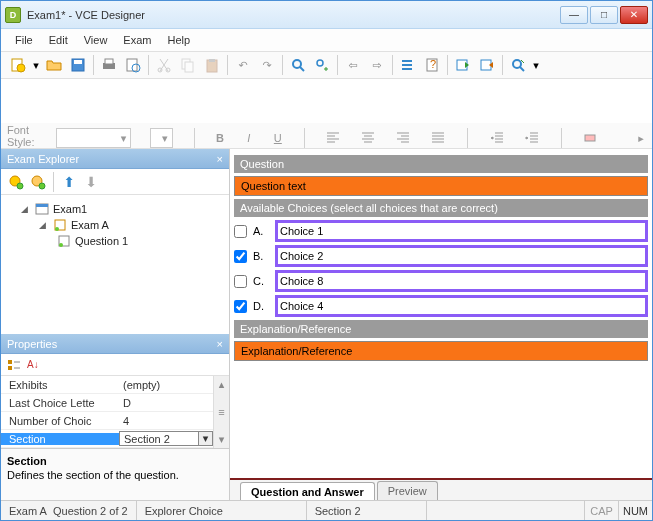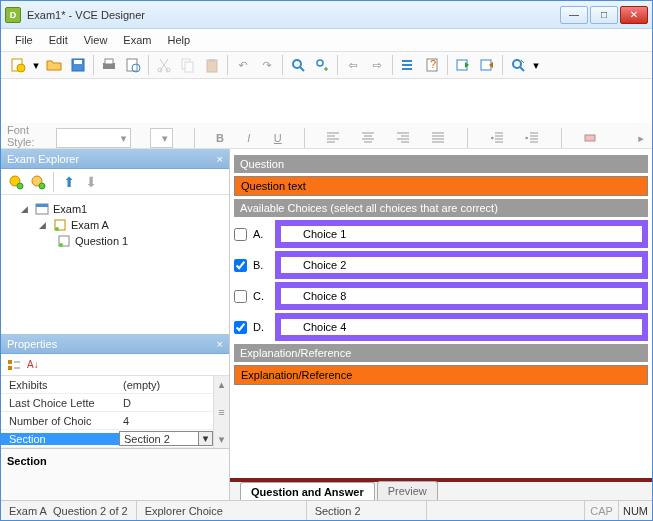--- a/index.html
+++ b/index.html
@@ -61,23 +61,23 @@
 .propdesc { border-top:1px solid #ccc; padding:6px; background:#fafafa; height:52px; }
 .propdesc .t { font-weight:bold; margin-bottom:2px; }
 
 .rightcol { flex:1; display:flex; flex-direction:column; background:#fff; }
 .rcontent { flex:1; padding:4px; overflow:auto; }
 .sechdr { background:#9b9b9b; color:#fff; padding:3px 6px; margin-top:2px; }
 .txtfield { border:1px solid #888; padding:3px 6px; margin:3px 0; background:#f97316; }
 .choicerow { display:flex; align-items:center; gap:6px; margin:3px 0; }
 .choicerow input[type=checkbox] { width:13px; height:13px; }
 .choicerow .clabel { width:16px; }
-.choicerow .cval { flex:1; border:6px solid #8b5cf6; padding:2px 22px; }
-
-.tabbar { height:22px; display:flex; align-items:flex-end; padding-left:10px; border-top:4px solid #7f1d1d; background:#f4f4f4; }
+.choicerow .cval { flex:1; border:3px solid #8b5cf6; padding:2px 2px; }
+
+.tabbar { height:22px; display:flex; align-items:flex-end; padding-left:10px; border-top:2px solid #7f1d1d; background:#f4f4f4; }
 .tab { padding:3px 10px; border:1px solid #aaa; border-bottom:none; background:#eee; margin-right:2px; color:#666; font-size:11px; border-radius:3px 3px 0 0; }
 .tab.active { background:#fff; color:#000; font-weight:bold; position:relative; top:1px; }
 
 .statusbar { height:20px; border-top:1px solid #ccc; display:flex; align-items:center; background:#f4f4f4; }
 .statusbar .cell { border-right:1px solid #ccc; padding:0 8px; height:100%; display:flex; align-items:center; color:#444; }
 .statusbar .spacer { flex:1; }
 .statusbar .ind { width:34px; text-align:center; color:#999; border-left:1px solid #ccc; height:100%; display:flex; align-items:center; justify-content:center; }
 
 svg { display:block; }
 </style>
@@ -361,20 +361,21 @@
           </div>
         </div>
         <div class="scrollhint">
             <span>▴</span>
             <span>≡</span>
             <span>▾</span>
           </div>
       </div>
       <div class="propdesc">
         <div class="t">Section</div>
+        <div>Defines the section of the question.</div>
       </div>
     </div>
 
     <div class="rightcol">
       <div class="rcontent">
         <div class="sechdr">Question</div>
         <div class="txtfield">Question text</div>
         <div class="sechdr">Available Choices (select all choices that are correct)</div>
 
         <div class="choicerow">

